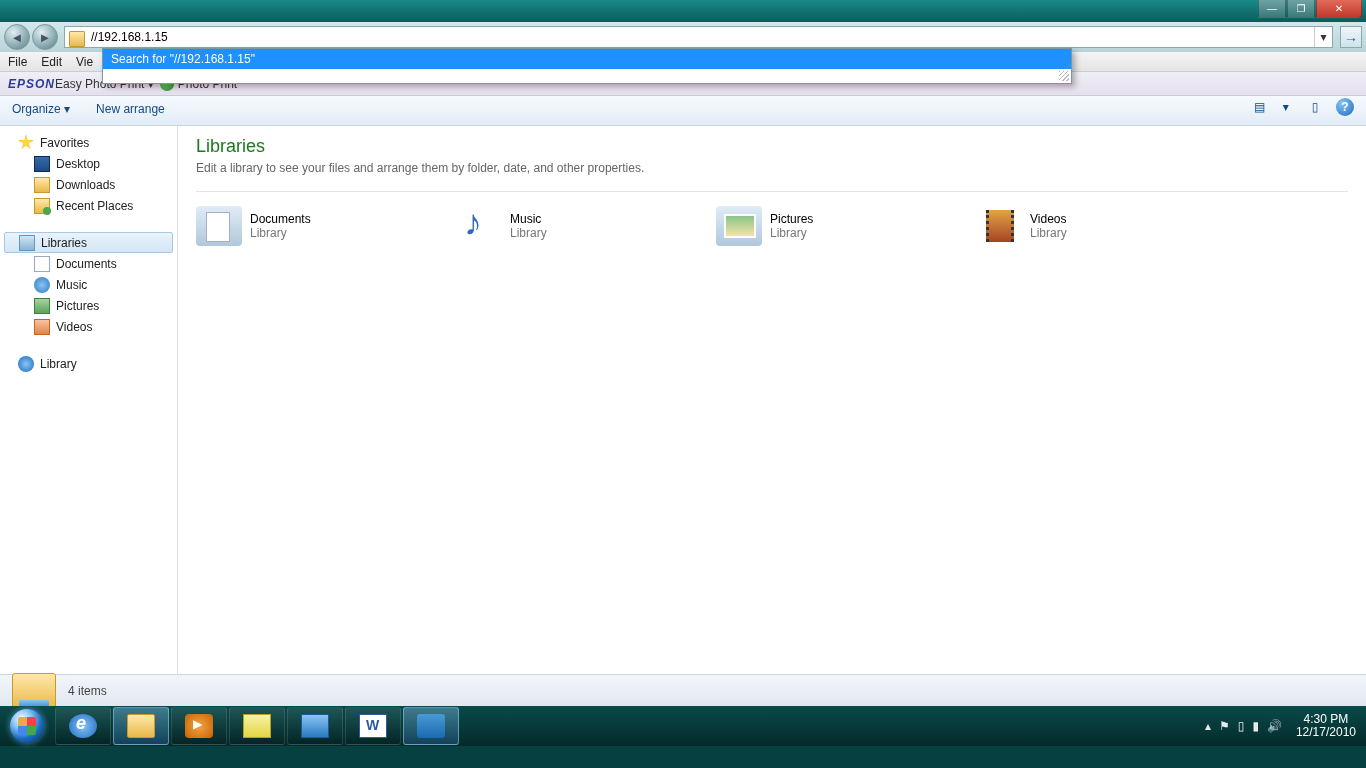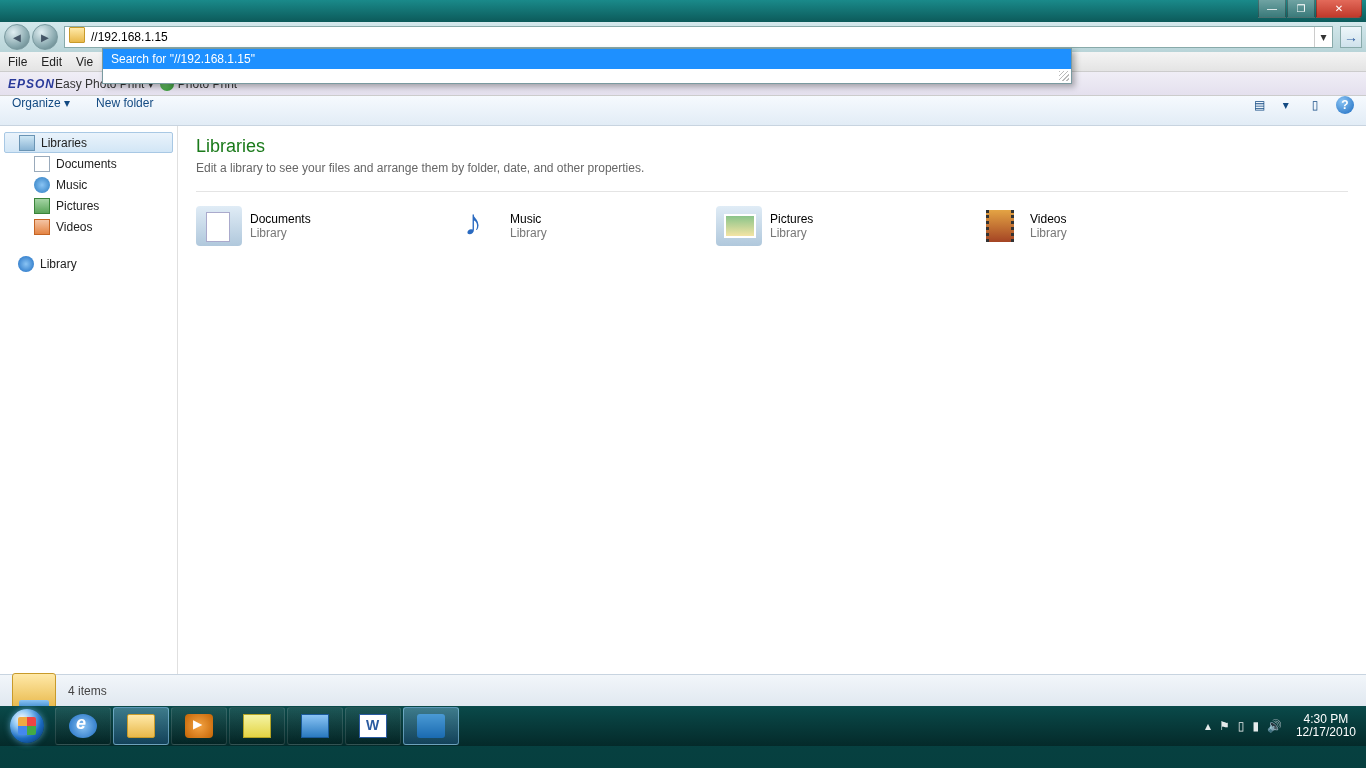--- a/index.html
+++ b/index.html
@@ -6,21 +6,21 @@
 html,body { width:1366px; height:768px; overflow:hidden; background:linear-gradient(#0a6a6a,#063f3f); }
 
 .titlebar { height:22px; background:linear-gradient(#1a8a8a,#0c5a5a); position:relative; }
 .winbtns { position:absolute; right:4px; top:0; display:flex; }
 .winbtn { width:28px; height:18px; margin-left:1px; border:1px solid rgba(0,0,0,.3); border-top:none; display:flex; align-items:center; justify-content:center; color:#fff; font-size:10px; }
 .winbtn.min, .winbtn.max { background:linear-gradient(#6fa3a3,#3a7a7a); }
 .winbtn.close { background:linear-gradient(#e36a5a,#c0392b); width:46px; border-radius:0 0 4px 0; }
 
 .addrrow { height:30px; background:linear-gradient(#d4e8ec,#b8d4d8); display:flex; align-items:center; padding:2px 4px; position:relative; }
 .navbtn { width:26px; height:26px; border-radius:50%; background:radial-gradient(circle at 35% 30%,#e0eef2,#8aaab0 60%,#5a7a80); border:1px solid #7a9aa0; margin-right:2px; display:flex; align-items:center; justify-content:center; color:#456; font-size:13px; }
-.addrbar { flex:1; display:flex; align-items:flex-start; background:#fff; border:1px solid #8aa; height:22px; margin:0 4px; position:relative; }
+.addrbar { flex:1; display:flex; align-items:flex-end; background:#fff; border:1px solid #8aa; height:22px; margin:0 4px; position:relative; }
 .addrbar .foldericon { width:16px; height:16px; margin:0 4px; background:linear-gradient(#ffe9a8,#e8b84a); border:1px solid #c89a2a; border-radius:1px; }
 .addrbar input { flex:1; border:none; outline:none; height:20px; font-size:12px; padding:0 2px; }
 .addr-drop { width:18px; text-align:center; color:#333; border-left:1px solid #ccc; height:20px; line-height:20px; }
 .addr-go { width:22px; height:22px; background:linear-gradient(#eef6fa,#cfe2ec); border:1px solid #8aa; margin-left:3px; display:flex; align-items:center; justify-content:center; color:#2a5aa0; font-size:14px; }
 .searchbox { width:240px; height:22px; background:#fff; border:1px solid #8aa; display:flex; align-items:center; margin-left:4px; }
 .searchbox input { flex:1; border:none; outline:none; padding:0 6px; color:#888; font-style:italic; }
 .searchbox .mag { width:22px; text-align:center; color:#5a7aa0; }
 
 .suggest { position:absolute; left:102px; top:48px; width:970px; background:#fff; border:1px solid #7a9aa0; box-shadow:3px 3px 6px rgba(0,0,0,.3); z-index:50; }
 .suggest-item { background:#1e90ff; color:#fff; padding:3px 8px; font-size:12px; }
@@ -28,21 +28,21 @@
 .suggest-spacer::after { content:""; position:absolute; right:2px; bottom:2px; width:10px; height:10px; background:repeating-linear-gradient(135deg,#bbb,#bbb 1px,transparent 1px,transparent 3px); }
 
 .menurow { height:20px; background:linear-gradient(#f4f4f4,#e4e4e4); display:flex; align-items:center; padding:0 8px; border-bottom:1px solid #ccc; }
 .menurow span { margin-right:14px; color:#222; }
 
 .epsonrow { height:24px; background:linear-gradient(#f0eef6,#e4e0ee); display:flex; align-items:center; padding:0 8px; border-bottom:1px solid #ccc; }
 .epson-logo { color:#2a3a9a; font-weight:bold; font-style:italic; letter-spacing:1px; margin-right:0; }
 .epson-item { color:#333; margin-right:6px; display:flex; align-items:center; }
 .round-green { width:14px; height:14px; border-radius:50%; background:radial-gradient(circle at 35% 30%,#7ed67e,#2a8a2a); margin-right:4px; }
 
-.toolrow { height:30px; background:linear-gradient(#f6fafe,#e2ecf6); display:flex; align-items:flex-start; padding:0 12px; border-bottom:1px solid #c8d4e0; }
+.toolrow { height:30px; background:linear-gradient(#f6fafe,#e2ecf6); display:flex; align-items:flex-end; padding:9px 12px; border-bottom:1px solid #c8d4e0; }
 .toolbtn { color:#134a82; margin-right:26px; display:flex; align-items:center; }
 .toolrow .spacer { flex:1; }
 .viewicons span { margin-left:8px; color:#134a82; display:inline-flex; width:18px; height:18px; align-items:center; justify-content:center; }
 .help { width:18px; height:18px; border-radius:50%; background:radial-gradient(circle at 35% 30%,#8ac4f4,#1a6ac0); color:#fff; font-weight:bold; display:flex; align-items:center; justify-content:center; margin-left:12px; font-size:12px;}
 
 .body { display:flex; height:548px; background:#fff; }
 .sidebar { width:178px; border-right:1px solid #e0e0e0; padding:6px 0; overflow:hidden; }
 .navgroup { margin-bottom:16px; }
 .navhdr, .navitem { display:flex; align-items:center; height:21px; padding:0 10px 0 18px; color:#222; }
 .navitem { padding-left:34px; }
@@ -141,31 +141,49 @@
   <span class="epson-logo">EPSON</span>
   <span class="epson-item"><span>Easy Photo Print</span>&nbsp;<span>▾</span></span>
   <span class="epson-item">
       <span class="round-green"></span>
       <span>Photo Print</span>
     </span>
 </div>
 
 <div class="toolrow">
   <span class="toolbtn"><span>Organize</span>&nbsp;<span>▾</span></span>
-  <span class="toolbtn">New folder</span>
+  <span class="toolbtn">New arrange</span>
   <div class="spacer"></div>
   <div class="viewicons">
     <span>▤</span><span>▾</span>
     <span>▯</span>
   </div>
   <div class="help">?</div>
 </div>
 
 <div class="body">
   <div class="sidebar">
+    <div class="navgroup">
+      <div class="navhdr">
+          <span class="ic ic-star"></span>
+          <span>Favorites</span>
+        </div>
+      <div class="navitem">
+          <span class="ic ic-desktop"></span>
+          <span>Desktop</span>
+        </div>
+      <div class="navitem">
+          <span class="ic ic-dl"></span>
+          <span>Downloads</span>
+        </div>
+      <div class="navitem">
+          <span class="ic ic-recent"></span>
+          <span>Recent Places</span>
+        </div>
+    </div>
     <div class="navgroup">
       <div class="navhdr selected">
           <span class="ic ic-lib"></span>
           <span>Libraries</span>
         </div>
       <div class="navitem">
           <span class="ic ic-doc"></span>
           <span>Documents</span>
         </div>
       <div class="navitem">

